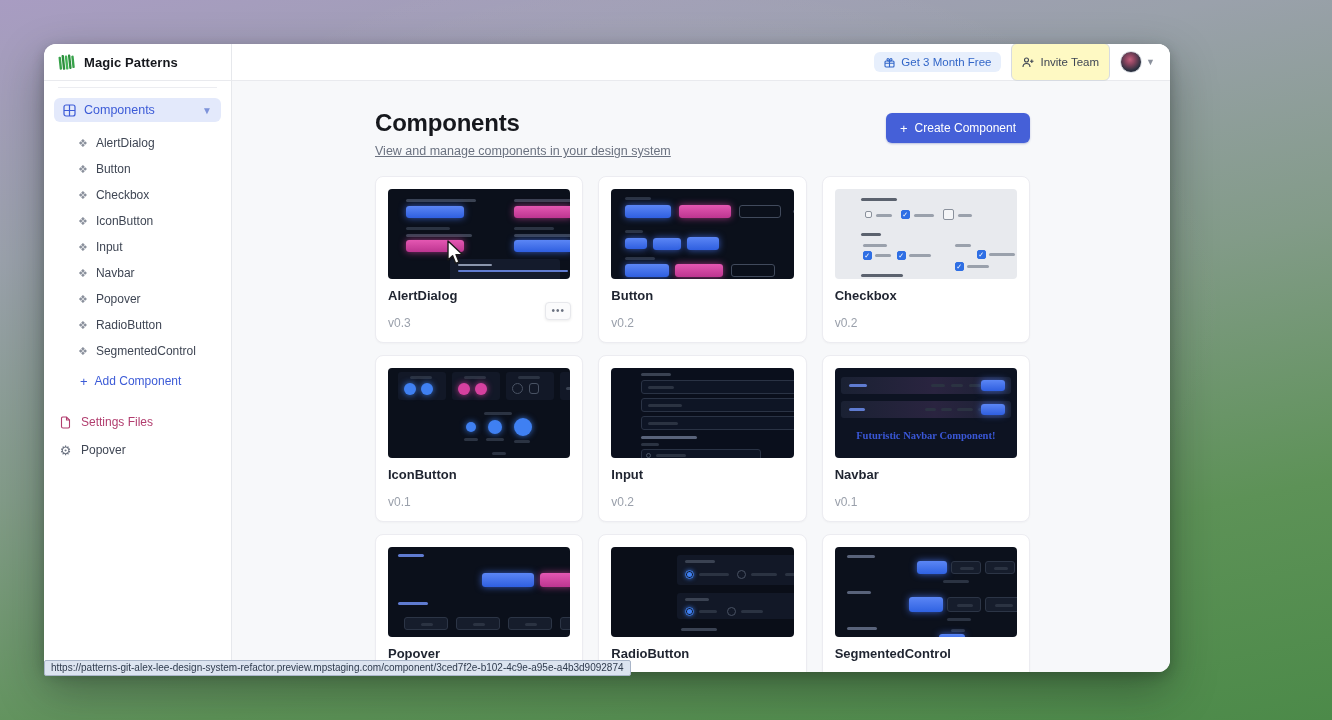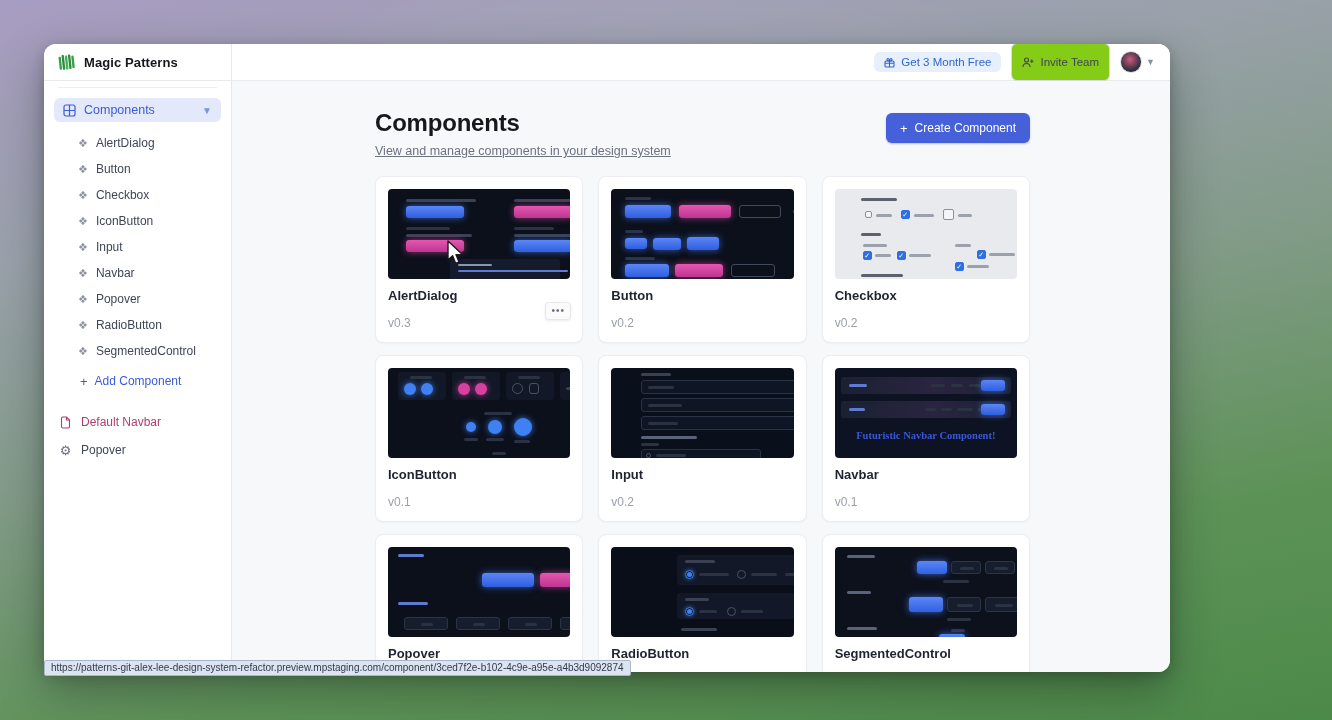--- a/index.html
+++ b/index.html
@@ -43,21 +43,21 @@
   .sb-add .plus { font-size:13px; line-height:1; }
   .sb-footer { margin-top:14px; }
   .sb-foot-item { height:28px; display:flex; align-items:center; gap:9px; padding-left:15px; font-size:12px; color:#3f4654; cursor:pointer; }
   .sb-foot-item.rose, .sb-foot-item.rose .ficon { color:#b13d6e; }
   .ficon { width:13px; color:#6b7280; display:flex; align-items:center; justify-content:center; }
 
   
   .main { flex:1; display:flex; flex-direction:column; background:#f7f8fa; min-width:0; }
   .topbar { height:37px; flex:none; background:#fff; border-bottom:1px solid #e9eaee; display:flex; align-items:center; justify-content:flex-end; gap:10px; padding:0 15px; }
   .btn-promo { display:flex; align-items:center; gap:6px; background:#e7effc; color:#3266c8; font-size:11.5px; font-weight:500; padding:4px 10px; border-radius:6px; cursor:pointer; }
-  .btn-invite { display:flex; align-items:flex-end; gap:6px; background:#84cc16; border:1px solid #d7dbe2; color:#3f4654; font-size:11.5px; font-weight:500; padding:12px 10px; border-radius:6px; cursor:pointer; }
+  .btn-invite { display:flex; align-items:flex-end; gap:6px; background:#fef9c3; border:1px solid #d7dbe2; color:#3f4654; font-size:11.5px; font-weight:500; padding:12px 10px; border-radius:6px; cursor:pointer; }
   .avatar-wrap { display:flex; align-items:center; gap:4px; cursor:pointer; }
   .avatar { width:22px; height:22px; border-radius:50%; background:radial-gradient(circle at 45% 38%, #c4607d 0%, #8b4560 28%, #2c3140 66%, #23262f 100%); border:1px solid #d9dce2; }
   .av-chev { color:#8a909c; font-size:9px; }
 
   .content { flex:1; padding:28px 140px 0 143px; position:relative; overflow:hidden; }
   .page-head { display:flex; align-items:flex-start; justify-content:space-between; }
   .page-title { font-size:24px; font-weight:700; color:#16181d; letter-spacing:-.2px; }
   .page-sub { font-size:12.5px; color:#6b7280; margin-top:7px;text-decoration:underline; }
   .btn-create { display:flex; align-items:center; gap:7px; background:#4560d8; color:#fff; font-size:12px; font-weight:500; padding:8px 14px; border-radius:6px; margin-top:4px; cursor:pointer; box-shadow:0 1px 2px rgba(40,60,160,.3); }
   .btn-create .plus { font-size:13px; line-height:1; }
@@ -192,21 +192,21 @@
     </div>
 
     <div class="sb-footer">
       <div class="sb-foot-item rose">
         <span class="ficon">
           <svg width="11" height="13" viewBox="0 0 11 13" fill="none" stroke="#b13d6e" stroke-width="1.1">
               <path d="M1.5 2 a1.5 1.5 0 0 1 1.5 -1 h3.5 l3 3 v7 a1.5 1.5 0 0 1 -1.5 1 h-5 a1.5 1.5 0 0 1 -1.5 -1.5 z"></path>
               <path d="M6.5 1 v3 h3"></path>
             </svg>
         </span>
-        <span>Default Navbar</span>
+        <span>Settings Files</span>
       </div>
       <div class="sb-foot-item">
         <span class="ficon" style="font-size:13px; color:#6b7280;">⚙</span>
         <span>Popover</span>
       </div>
     </div>
   </aside>
 
   <div class="main">
     <div class="topbar">

